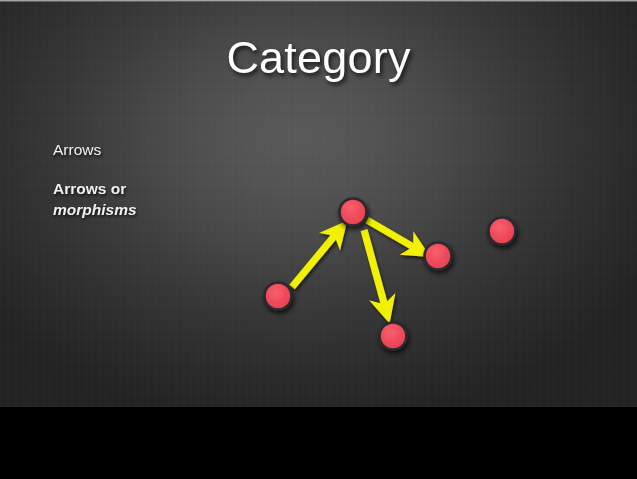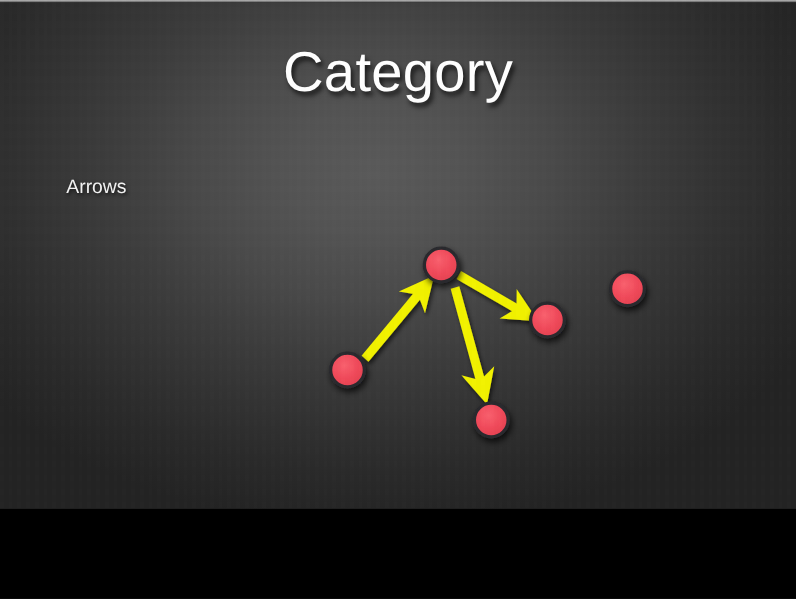--- a/index.html
+++ b/index.html
@@ -82,20 +82,24 @@
 <body>
 
 <div id="slide">
 
   <div id="topedge"></div>
 
   <div id="title">Category</div>
 
   <div class="body-text" id="objects-text">Arrows</div>
 
+  <div class="body-text" id="arrows-block">
+    <span>Arrows or</span>
+    <span class="ital">morphisms</span>
+  </div>
 
   <svg id="diagram" viewBox="0 0 637 479">
     <defs>
       <filter id="nodeShadow" x="-80%" y="-80%" width="260%" height="260%">
         <feDropShadow dx="1.5" dy="3" stdDeviation="2.6" flood-color="#000000" flood-opacity="0.72"></feDropShadow>
       </filter>
       <filter id="arrowShadow" x="-60%" y="-60%" width="220%" height="220%">
         <feDropShadow dx="1.5" dy="2.5" stdDeviation="1.8" flood-color="#000000" flood-opacity="0.6"></feDropShadow>
       </filter>
       <radialGradient id="nodeFill" cx="42%" cy="36%" r="72%">

